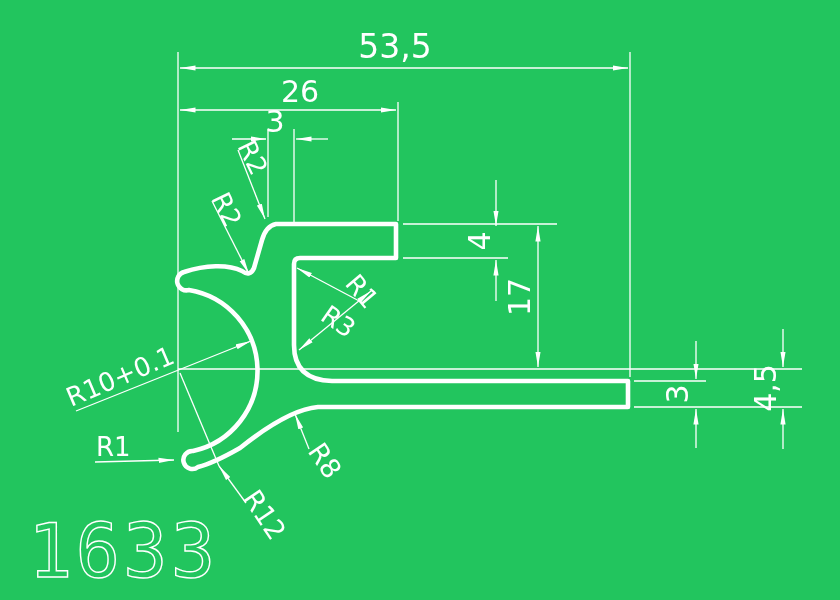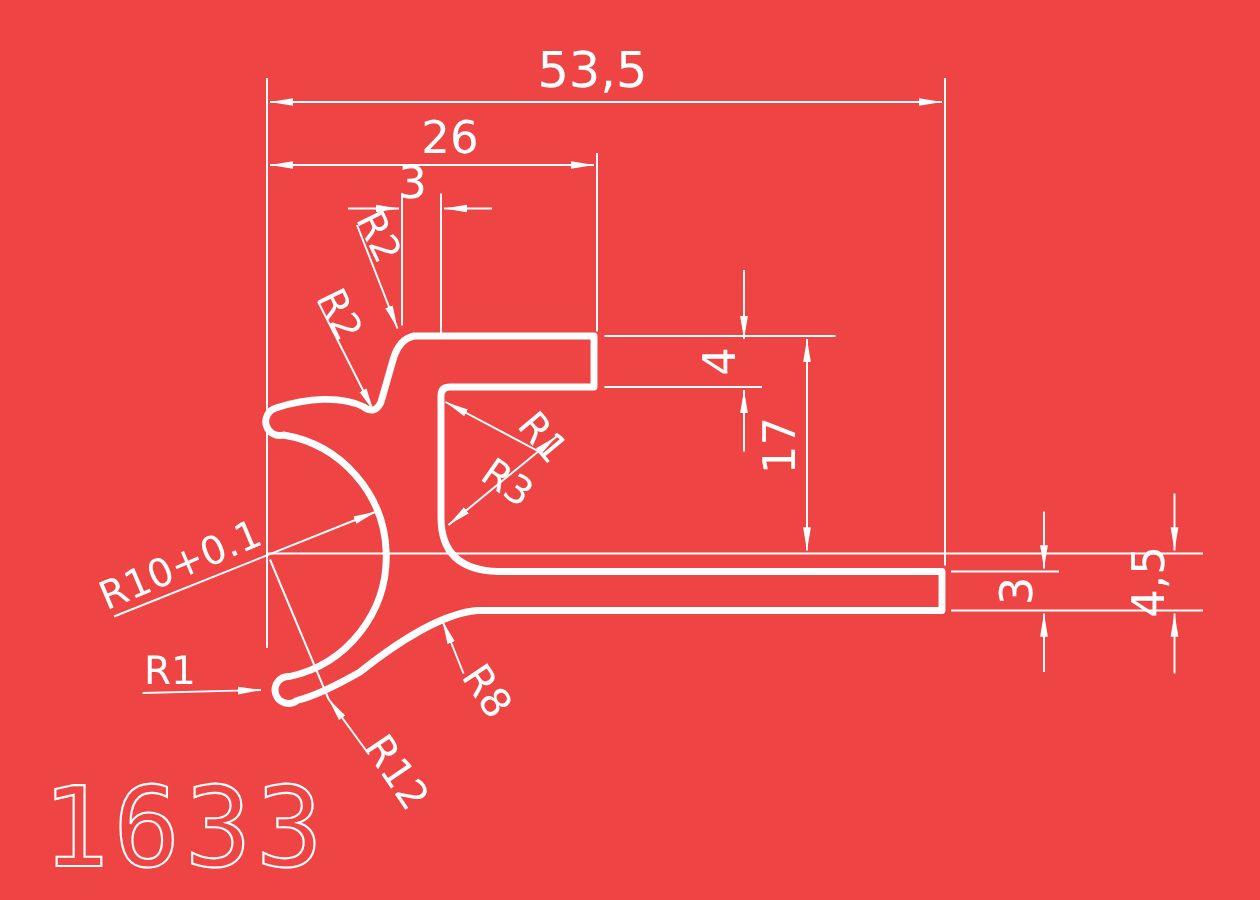--- a/index.html
+++ b/index.html
@@ -1,16 +1,16 @@
 <!DOCTYPE html>
 <html><head>
 <meta charset="utf-8">
 <style>
   html,body{margin:0;padding:0;background:#212734;}
-  #stage{position:relative;width:840px;height:600px;background:#ef4444;overflow:hidden;}
+  #stage{position:relative;width:840px;height:600px;background:#22c55e;overflow:hidden;}
   svg{display:block;}
   text{font-family:"DejaVu Sans", sans-serif;fill:#ffffff;}
   .dimtxt{font-size:30px;}
   .dimtxt-big{font-size:33px;}
   .radtxt{font-size:26px;}
   .radtxt2{font-size:27px;}
   .partnum{font-size:74px;letter-spacing:3px;fill:none;stroke:#ffffff;stroke-width:1.4px;
            font-family:"DejaVu Sans Mono", monospace;}
   .profile{fill:none;stroke:#ffffff;stroke-width:4.6;stroke-linejoin:round;stroke-linecap:round;}
   .thin{stroke:#ffffff;stroke-width:1.3;fill:none;}

